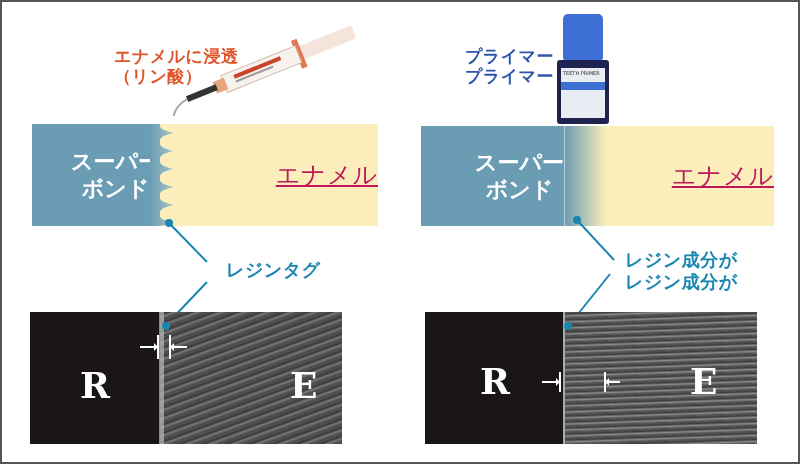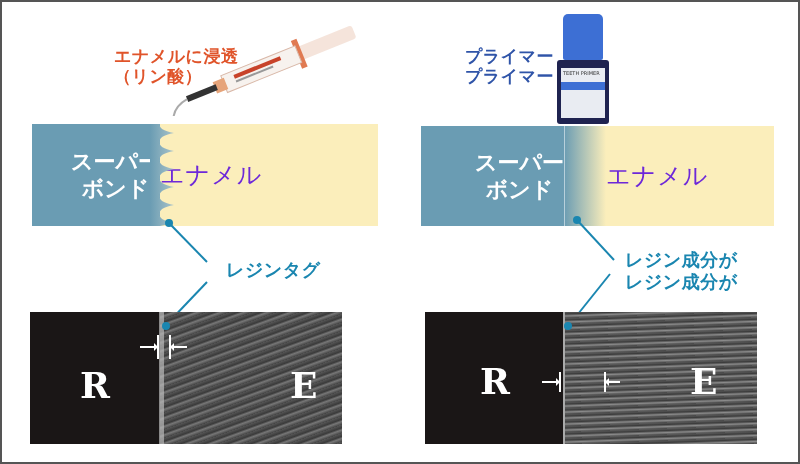--- a/index.html
+++ b/index.html
@@ -3,21 +3,21 @@
 <meta charset="utf-8">
 <style>
   html,body{margin:0;padding:0;background:#fff;}
   body{width:800px;height:464px;overflow:hidden;font-family:"DejaVu Sans",sans-serif;}
   .frame{position:absolute;left:0;top:0;width:796px;height:460px;border:2px solid #555;background:#fff;overflow:hidden;}
   .abs{position:absolute;}
   .label-orange{color:#e0542a;font-size:17px;font-weight:bold;line-height:20px;letter-spacing:0.5px;}
   .label-blue{color:#2f54a8;font-size:17px;font-weight:bold;line-height:20px;letter-spacing:0.5px;text-align:right;}
   .callout{color:#1a86b0;font-size:18px;font-weight:bold;line-height:22px;letter-spacing:0.5px;}
   .resin{background:#6a9cb3;color:#fff;font-size:22px;font-weight:bold;line-height:27px;text-align:center;display:flex;align-items:center;justify-content:flex-end;}
-  .enamel{background:#fbeebb;color:#6d28d9;font-size:24px;display:flex;align-items:center;justify-content:flex-start;letter-spacing:1px;}
+  .enamel{background:#fbeebb;color:#be185d;font-size:24px;display:flex;align-items:center;justify-content:flex-end;letter-spacing:1px;text-decoration:underline;}
   .sem{background:#1a1616;}
   .sem-letter{color:#fff;font-family:"DejaVu Serif",serif;font-weight:bold;font-size:36px;}
 </style>
 </head>
 <body>
 
 <div class="frame">
 
   <div class="abs label-orange" style="left:112px;top:44px;">
     <div>エナメルに浸透</div>

